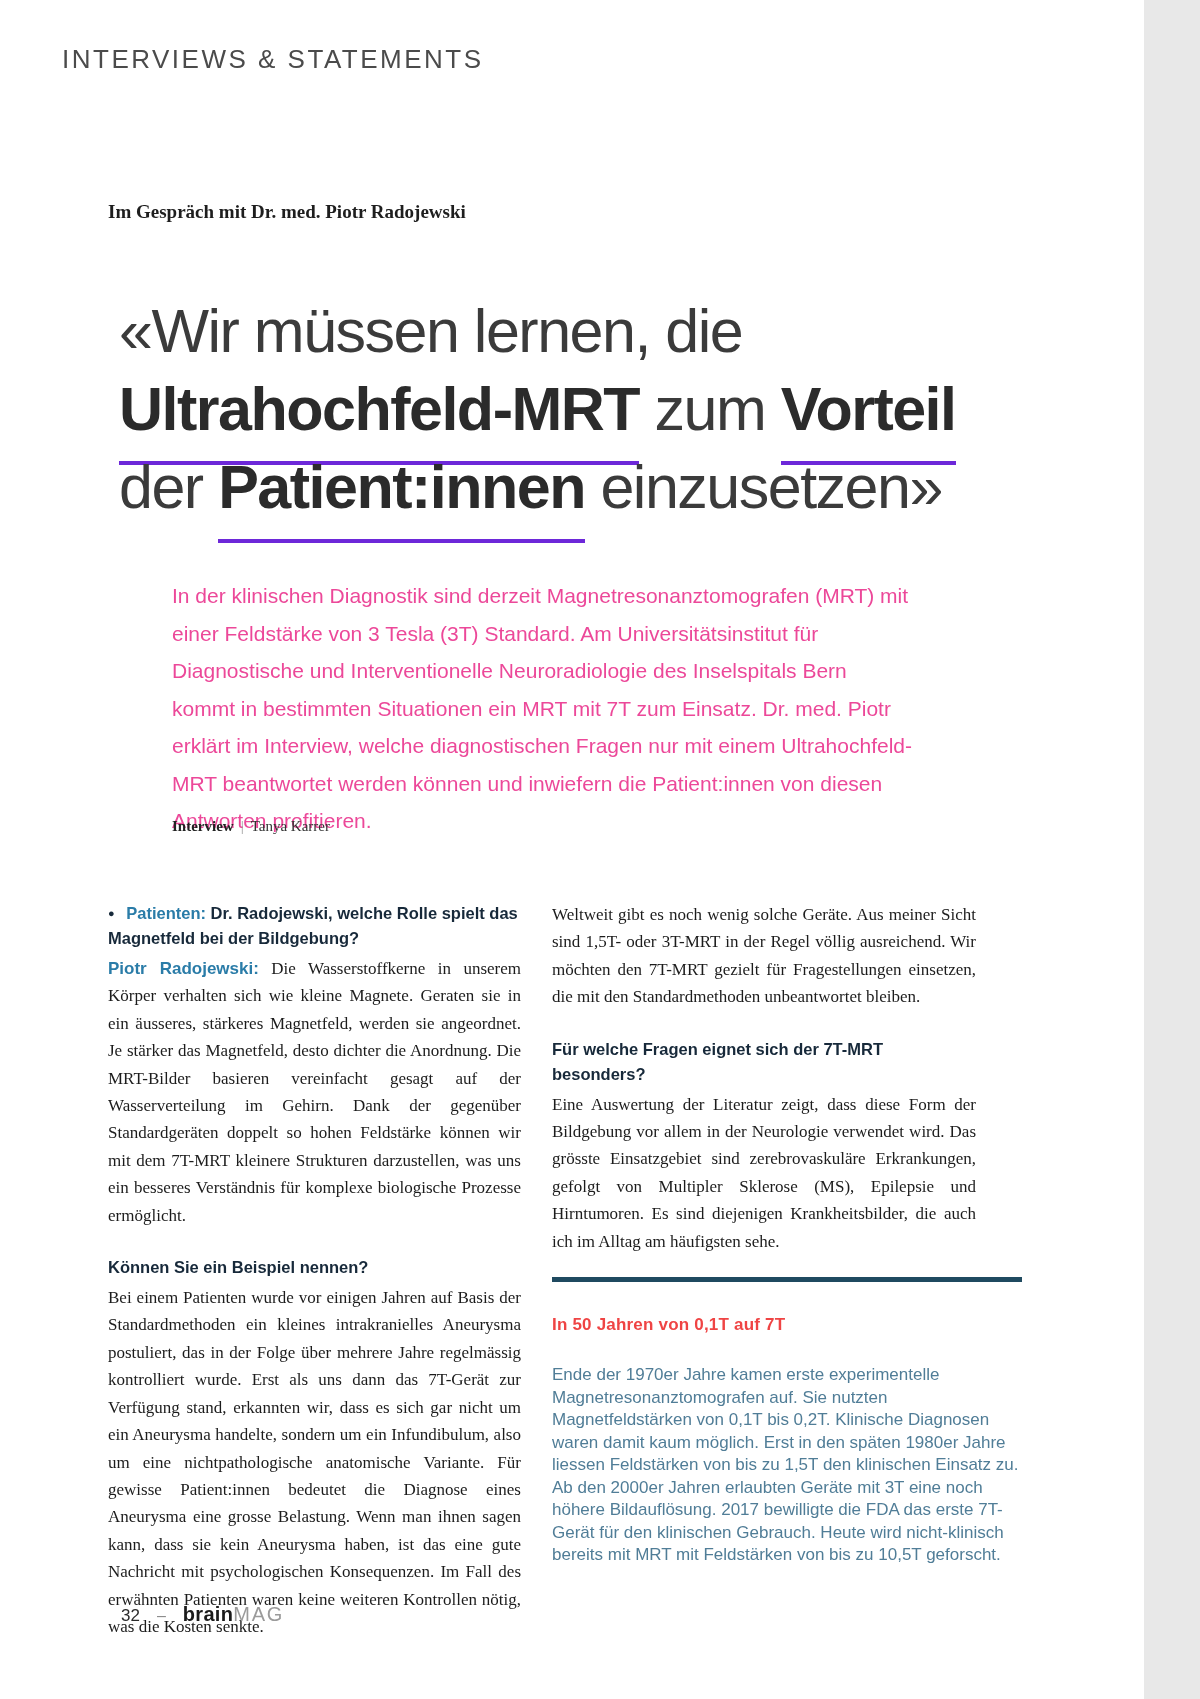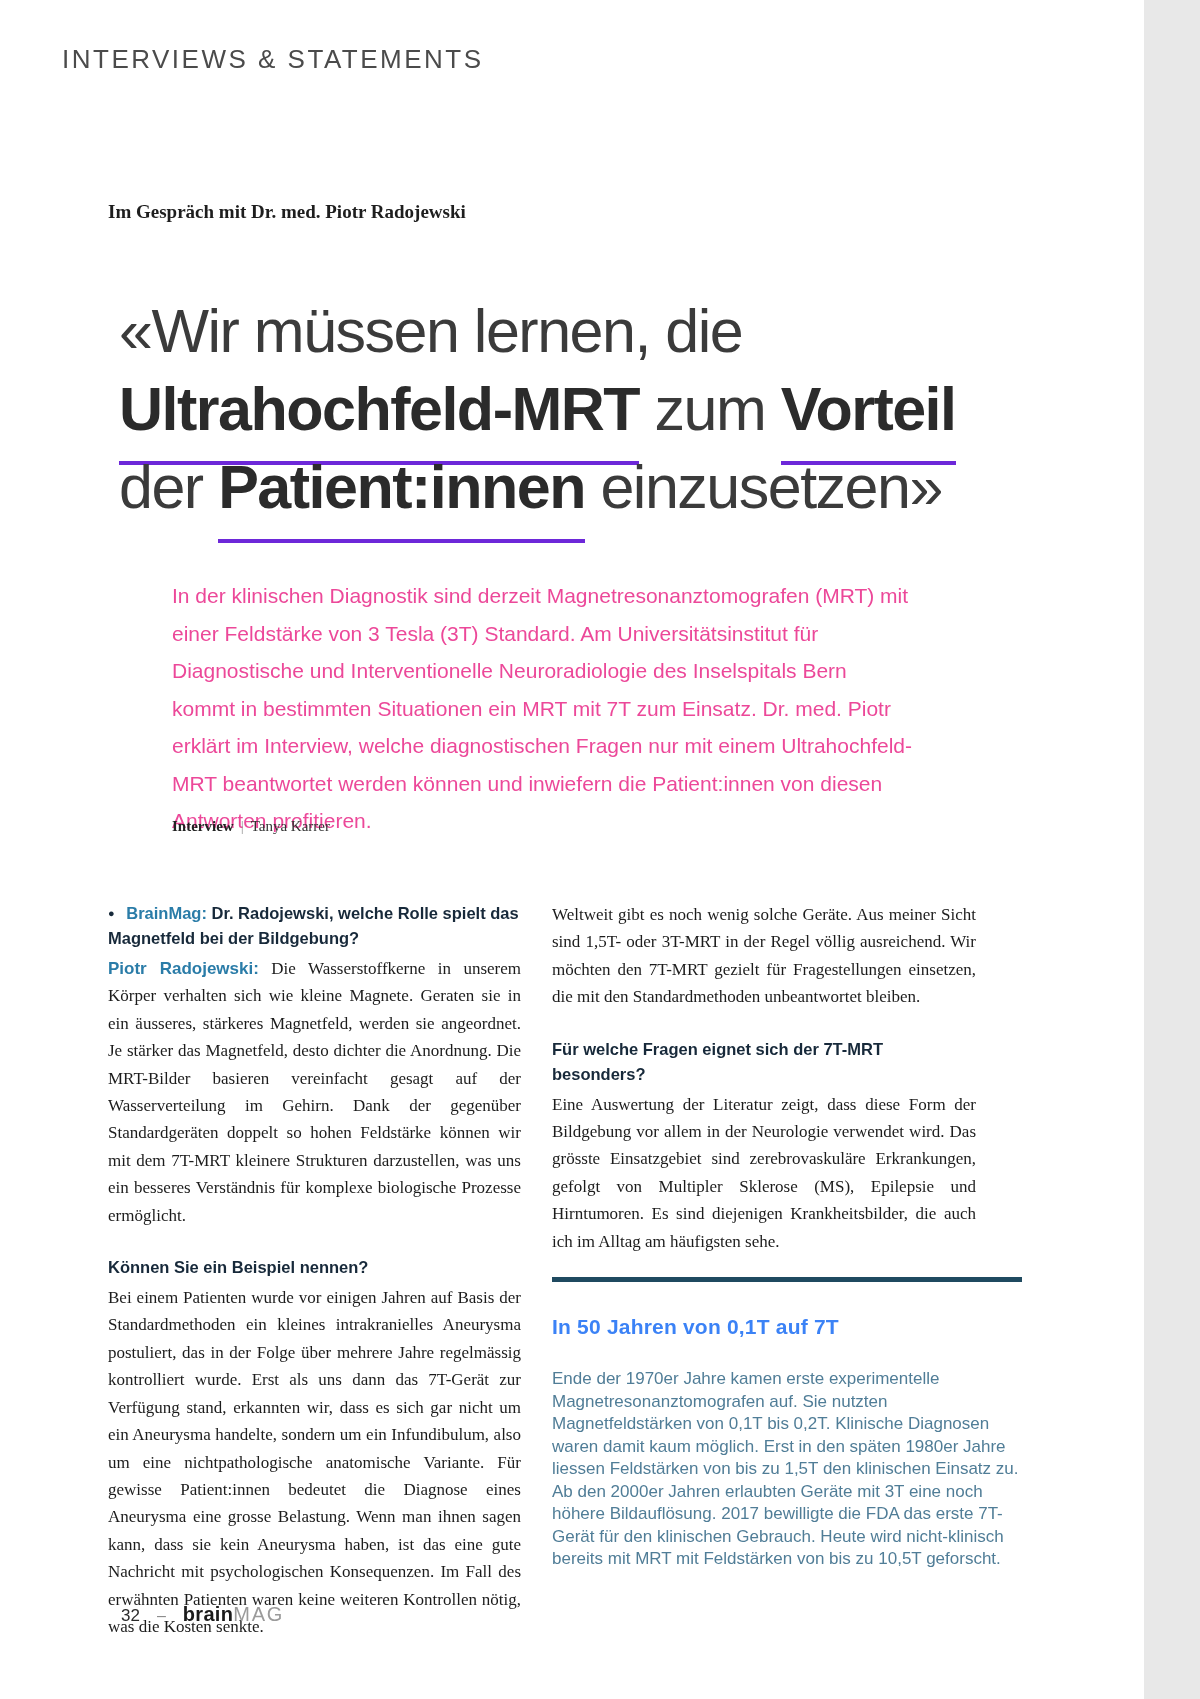--- a/index.html
+++ b/index.html
@@ -115,22 +115,22 @@
     font-family: "Liberation Sans", sans-serif;
     font-weight: 700;
     color: #2a7ca8;
   }
 
   .infobox { margin-top: 22px; }
   .infobox-rule { height: 5px; background: #1f4a60; }
   .infobox-title {
     margin-top: 33px;
     font-weight: 700;
-    font-size: 21px;
-    color: #3b82f6;
+    font-size: 17px;
+    color: #ef4444;
     letter-spacing: 0.2px;
   }
   .infobox-body {
     margin-top: 29px;
     font-size: 17px;
     line-height: 22.5px;
     color: #507d97;
   }
 
   .footer {
@@ -165,21 +165,21 @@
   <div class="byline">
     <span class="byline-label">Interview</span><span class="byline-sep">|</span><span class="byline-author">Tanya Karrer</span>
   </div>
 
   <div class="columns">
 
     <div class="col-left">
       <div class="qa-block">
         <h3 class="question">
           <span class="bullet">●</span>
-          <span class="brand">BrainMag:</span>
+          <span class="brand">Patienten:</span>
           <span>Dr. Radojewski, welche Rolle spielt das Magnetfeld bei der Bildgebung?</span>
         </h3>
         <p class="answer">
           <span class="speaker">Piotr Radojewski:</span>
           <span>Die Wasserstoffkerne in unserem Körper verhalten sich wie kleine Magnete. Geraten sie in ein äusseres, stärkeres Magnetfeld, werden sie angeordnet. Je stärker das Magnetfeld, desto dichter die Anordnung. Die MRT-Bilder basieren vereinfacht gesagt auf der Wasserverteilung im Gehirn. Dank der gegenüber Standardgeräten doppelt so hohen Feldstärke können wir mit dem 7T-MRT kleinere Strukturen darzustellen, was uns ein besseres Verständnis für komplexe biologische Prozesse ermöglicht.</span>
         </p>
       </div>
       <div class="qa-block">
         <h3 class="question">
           <span>Können Sie ein Beispiel nennen?</span>

